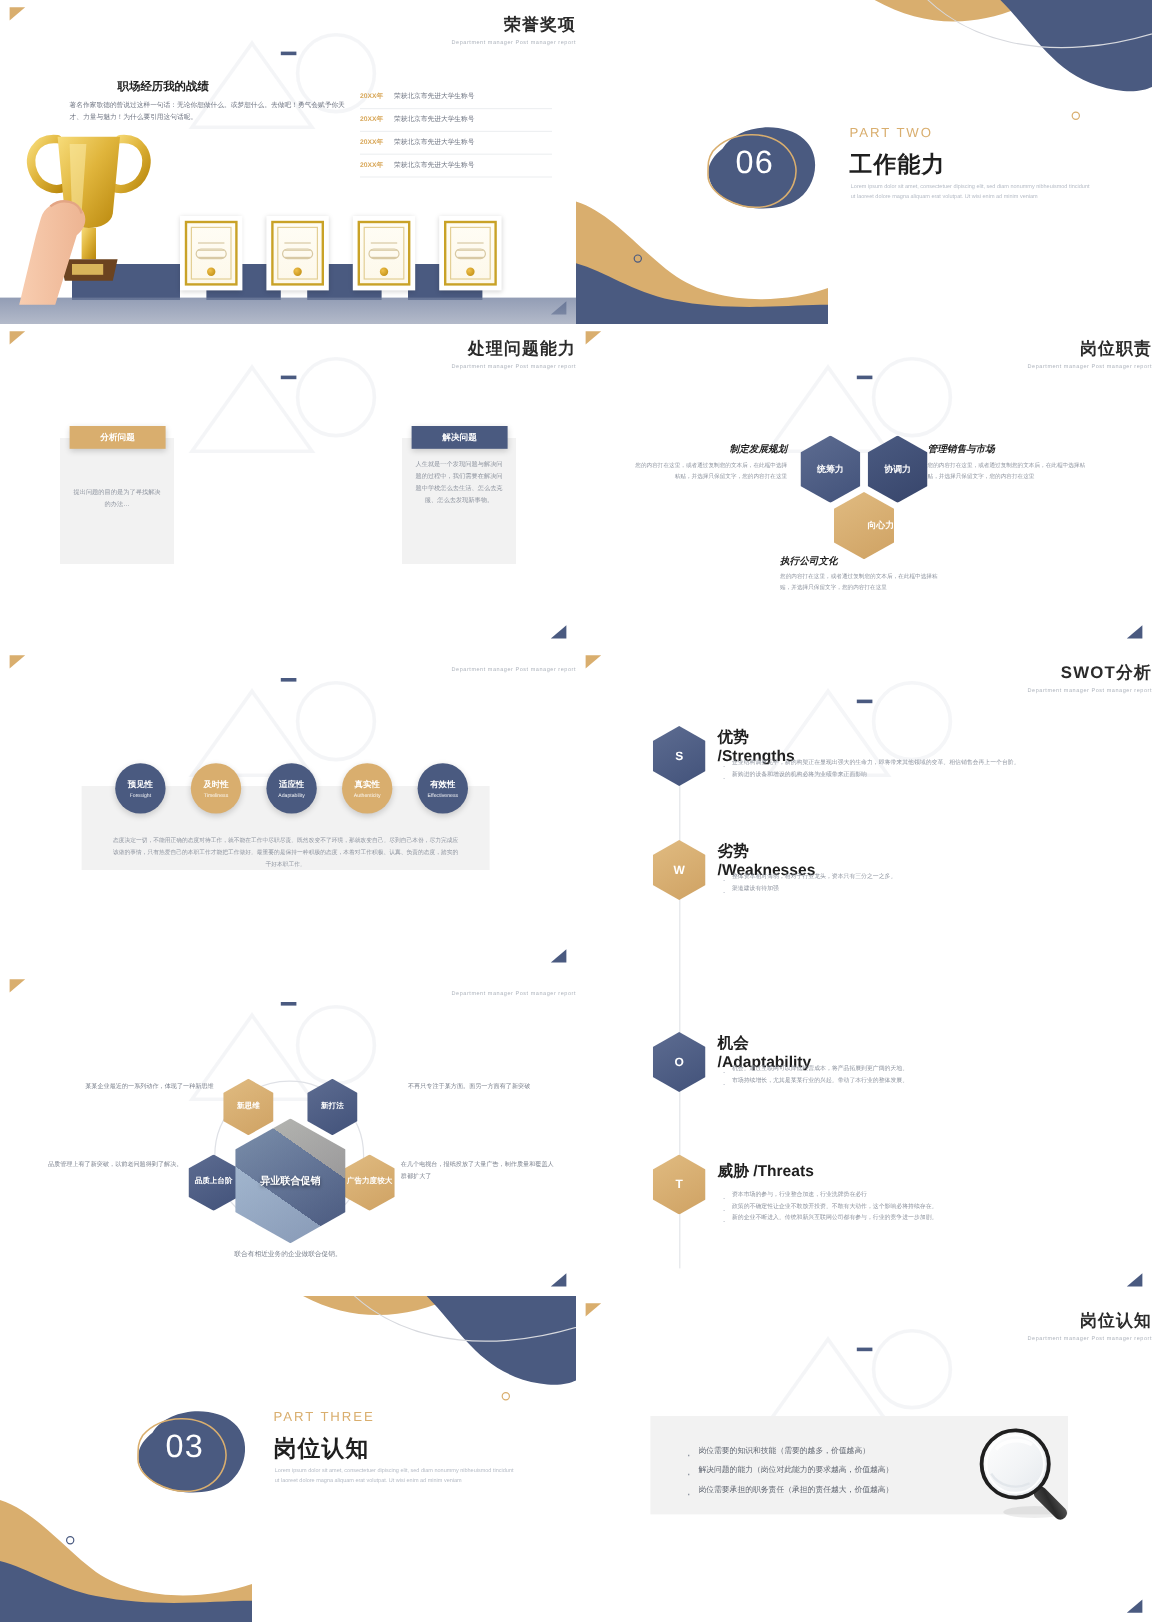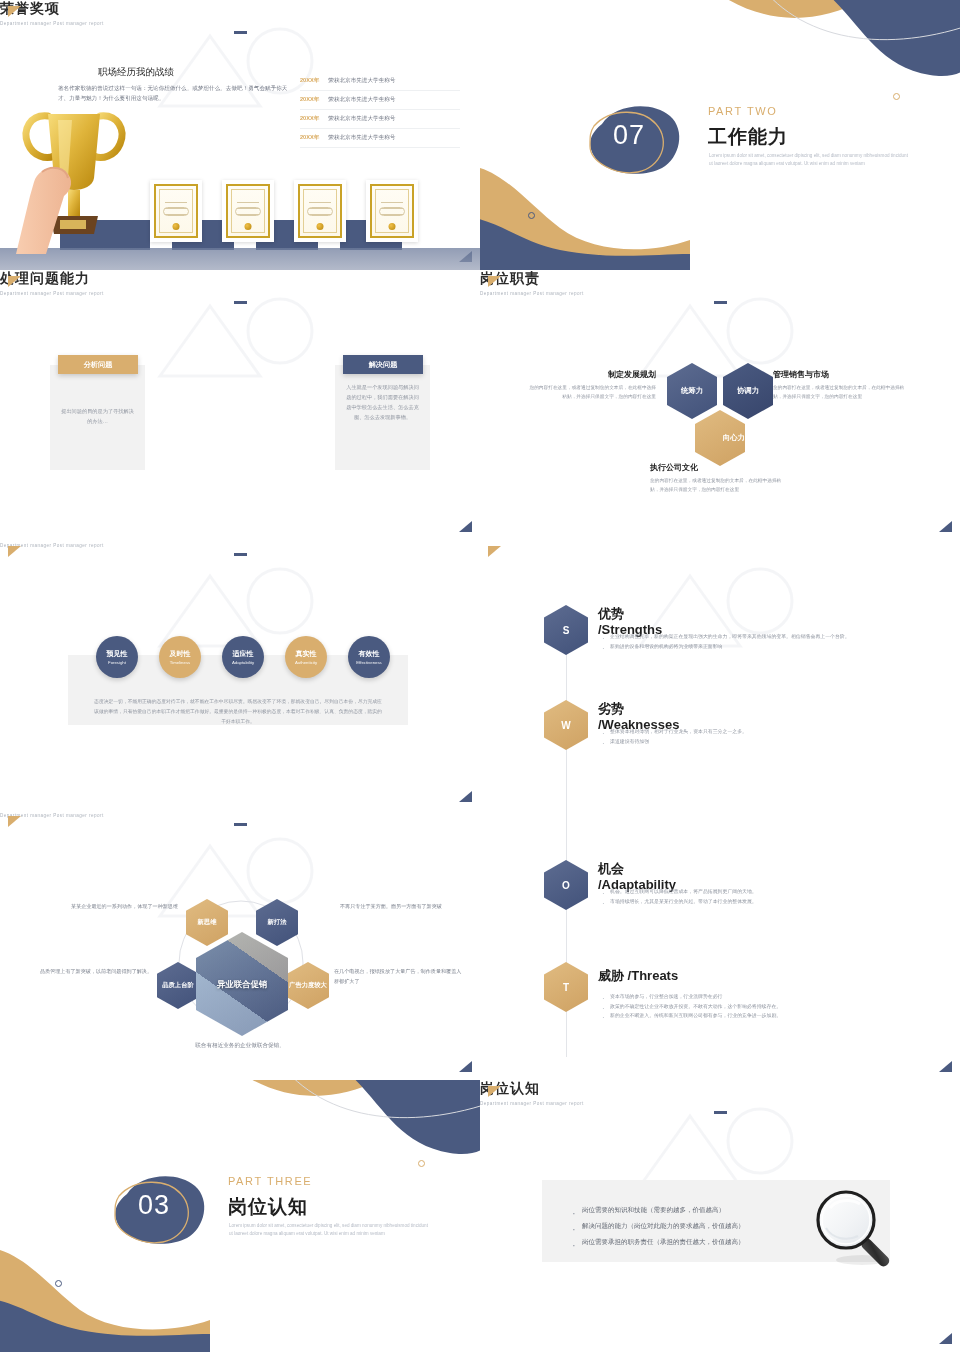--- a/index.html
+++ b/index.html
@@ -13,29 +13,29 @@
           grid-template-rows:270px 270px 270px 270px 272px; width:960px; height:1352px; }
   .slide { position:relative; background:#fff; overflow:hidden; }
 
   
   .corner-tl { position:absolute; left:8px; top:6px; width:0; height:0;
                border-top:11px solid #D9AE6E; border-right:13px solid transparent; }
   .corner-br { position:absolute; right:8px; bottom:8px; width:0; height:0;
                border-bottom:11px solid #4A5A80; border-left:13px solid transparent; }
 
   
-  .head { text-align:left; }
+  .head { text-align:right; padding-top:12px; }
   .head h2 { font-size:14px; font-weight:bold; letter-spacing:1px; color:#2b2b2b; }
   .head .sub { font-size:4.6px; color:#aeb4bd; letter-spacing:.45px; margin-top:3px; }
   .head .rule { width:13px; height:2.5px; background:#4A5A80; margin:5px auto 0; }
   .wm { position:absolute; left:50%; top:16px; transform:translateX(-50%);
         width:200px; height:110px; opacity:.055; pointer-events:none; }
 
   
-  .s1-title { position:absolute; left:58px; top:66px; font-size:9.5px; font-weight:normal; color:#1f1f1f;padding-left:40px; }
+  .s1-title { position:absolute; left:58px; top:66px; font-size:9.5px; font-weight:bold; color:#1f1f1f;padding-left:40px; }
   .s1-desc { position:absolute; left:58px; top:84px; width:230px; font-size:5.6px;
              line-height:1.75; color:#6d7380; }
   .award-list { position:absolute; left:300px; top:72px; width:160px; }
   .award-row { display:flex; align-items:center; gap:9px; height:19px;
                border-bottom:1px solid #eef0f2; font-size:5.6px; }
   .award-row .yr { color:#D9A95C; font-weight:bold; }
   .award-row .txt { color:#6d7380; }
   .podium { position:absolute; left:0; bottom:0; width:480px; height:85px; }
   .podium .bar { position:absolute; bottom:20px; height:30px; background:#4A5A80; }
   .podium .floor { position:absolute; left:0; bottom:0; width:480px; height:22px;
@@ -76,21 +76,21 @@
   .card.last .body { padding-top:18px; }
 
   
   .hexa { position:absolute; width:50px; height:56px; display:flex; align-items:center;
           justify-content:center; color:#fff; font-size:7.4px; font-weight:bold;
           clip-path:polygon(50% 0,100% 25%,100% 75%,50% 100%,0 75%,0 25%);
           filter:drop-shadow(0 2px 4px rgba(0,0,0,.22)); }
   .hx-navy { background:linear-gradient(150deg,#5d6c91,#42527a); }
   .hx-dark { background:linear-gradient(150deg,#4b5b82,#37456b); }
   .hx-gold { background:linear-gradient(150deg,#e0bb81,#cfa263);justify-content:flex-end; }
-  .duty-t { font-size:8px; font-weight:bold; color:#1f1f1f; }
+  .duty-t { font-size:8px; font-weight:bold; color:#1f1f1f;font-style:italic; }
   .duty-d { font-size:4.7px; line-height:1.85; color:#8d939e; margin-top:4px; }
 
   
   .resp-panel { position:absolute; left:68px; top:115px; width:340px; height:70px;
                 background:#f2f2f2; }
   .resp-text { position:absolute; left:92px; top:157px; width:292px; text-align:center;
                font-size:4.8px; line-height:2.05; color:#8d939e; }
   .circle { position:absolute; top:96px; width:42px; height:42px; border-radius:50%;
             display:flex; flex-direction:column; align-items:center; justify-content:center;
             color:#fff; box-shadow:0 2px 5px rgba(0,0,0,.18); }
@@ -258,21 +258,21 @@
       <path d="M0 62 C45 48 70 82 120 92 C170 102 215 96 250 96 L250 115 L0 115 Z" fill="#4A5A80"></path>
       <path d="M10 10 C40 40 30 90 0 108" fill="none" stroke="#d7d9de" stroke-width="1"></path>
     </svg>
     <div class="ring" style="left:48px;top:212px;width:7px;height:7px;border:1.3px solid #4A5A80;"></div>
     <div class="ring" style="left:413px;top:93px;width:7px;height:7px;border:1.3px solid #D9AE6E;"></div>
 
     <svg style="position:absolute;left:100px;top:100px;width:110px;height:80px;" viewBox="0 0 110 80">
       <path d="M22 24 C34 4 72 0 90 16 C106 30 100 58 82 68 C62 79 24 74 14 56 C6 42 12 32 22 24 Z" fill="#4A5A80"></path>
       <path d="M14 26 C30 8 62 8 76 24 C92 42 80 68 58 72 C36 76 10 62 10 46 C10 36 10 32 14 26 Z" fill="none" stroke="#D9AE6E" stroke-width="1.3"></path>
     </svg>
-    <div class="cover-num" style="left:133px;top:120px;">07</div>
+    <div class="cover-num" style="left:133px;top:120px;">06</div>
     <div class="cover-en" style="left:228px;top:105px;">PART TWO</div>
     <div class="cover-cn" style="left:228px;top:124px;">工作能力</div>
     <div class="cover-lorem" style="left:229px;top:152px;">Lorem ipsum dolor sit amet, consectetuer dipiscing elit, sed diam nonummy nibheuismod tincidunt ut laoreet dolore magna aliquam erat volutpat. Ut wisi enim ad minim veniam</div>
   </div>
 
   <div class="slide">
     <div class="corner-tl"></div>
     <div class="corner-br"></div>
     <svg class="wm" viewBox="0 0 200 110">
       <path d="M20 90 L70 20 L120 90 Z" fill="none" stroke="#4A5A80" stroke-width="3"></path>
@@ -367,20 +367,25 @@
     <div class="resp-text">态度决定一切，不能用正确的态度对待工作，就不能在工作中尽职尽责。既然改变不了环境，那就改变自己。尽到自己本份，尽力完成应该做的事情，只有热爱自己的本职工作才能把工作做好。最重要的是保持一种积极的态度，本着对工作积极、认真、负责的态度，踏实的干好本职工作。</div>
   </div>
 
   <div class="slide" style="grid-row:3 / span 3;grid-column:2;">
     <div class="corner-tl"></div>
     <div class="corner-br" style="bottom:280px;"></div>
     <svg class="wm" viewBox="0 0 200 110">
       <path d="M20 90 L70 20 L120 90 Z" fill="none" stroke="#4A5A80" stroke-width="3"></path>
       <circle cx="140" cy="45" r="32" fill="none" stroke="#4A5A80" stroke-width="3"></circle>
     </svg>
+    <div class="head">
+      <h2>SWOT分析</h2>
+      <div class="sub">Department manager Post manager report</div>
+      <div class="rule"></div>
+    </div>
     <div class="swot-line"></div>
 
     <div class="swot-hex hx-navy" style="top:65px;">
       <span>S</span>
     </div>
     <div class="swot-h" style="top:66px;">
       <div>优势</div>
       <div class="en">/Strengths</div>
     </div>
     <ul class="swot-bul" style="top:92px;width:310px;">

